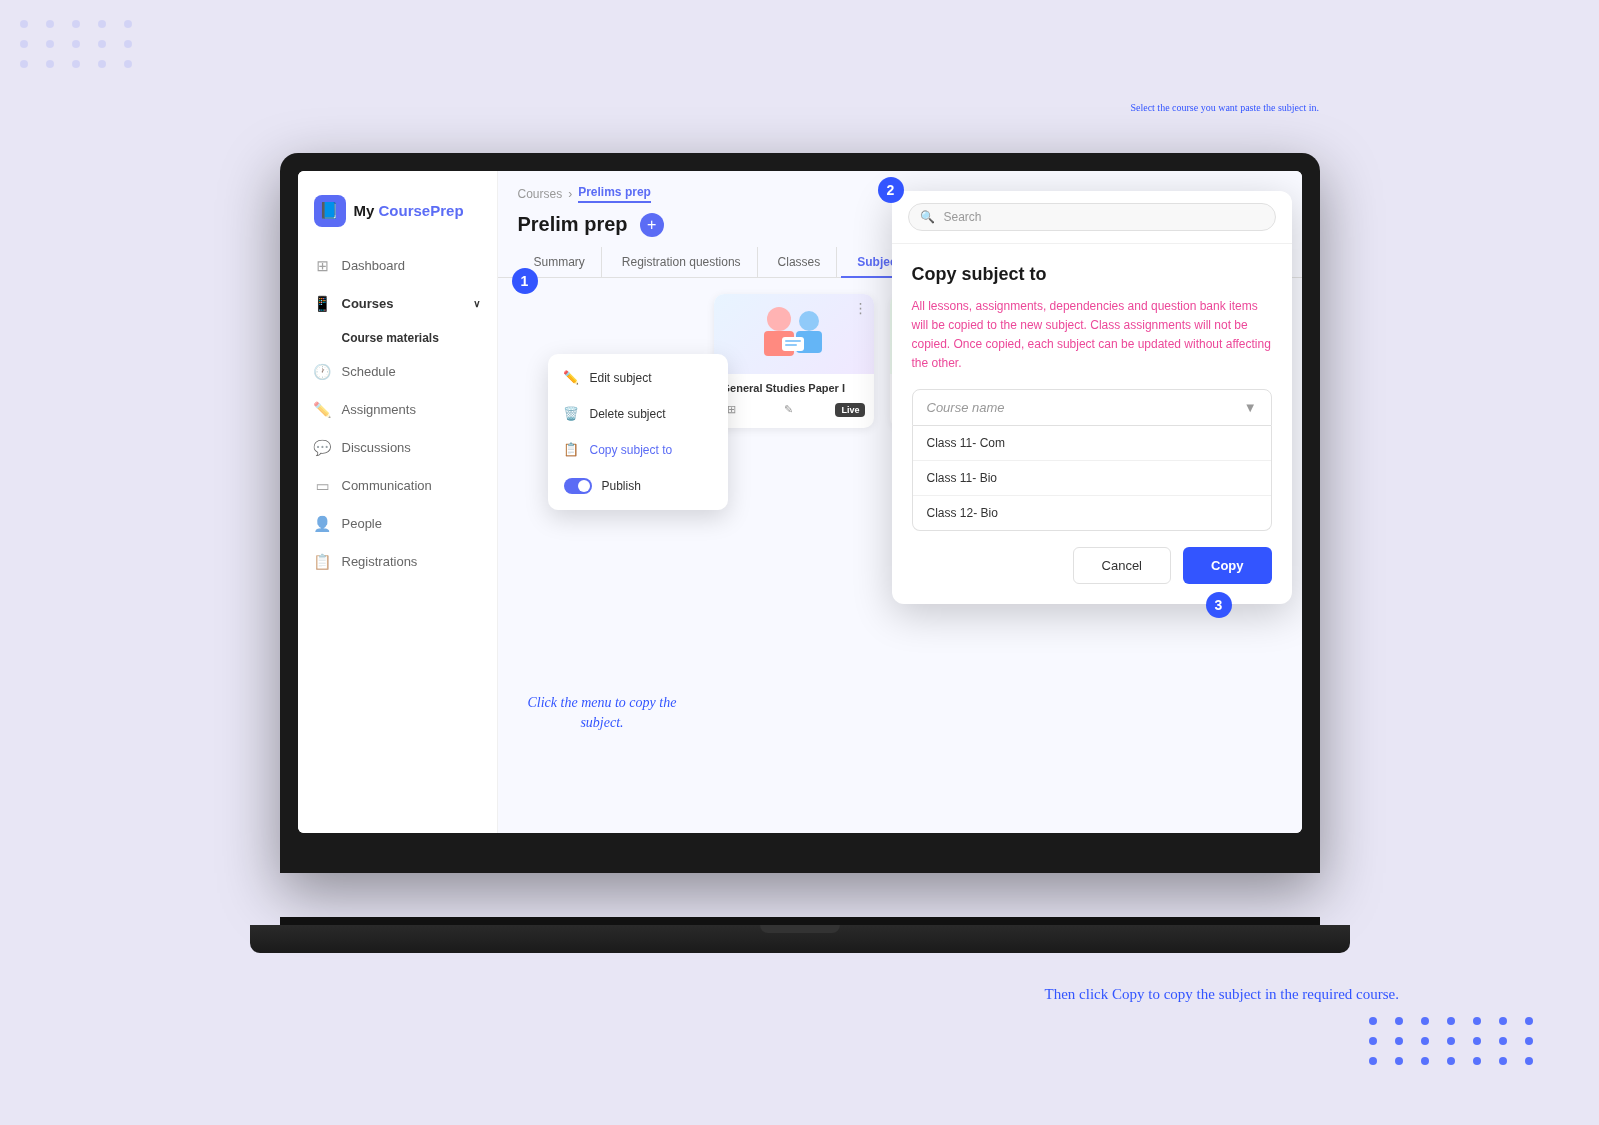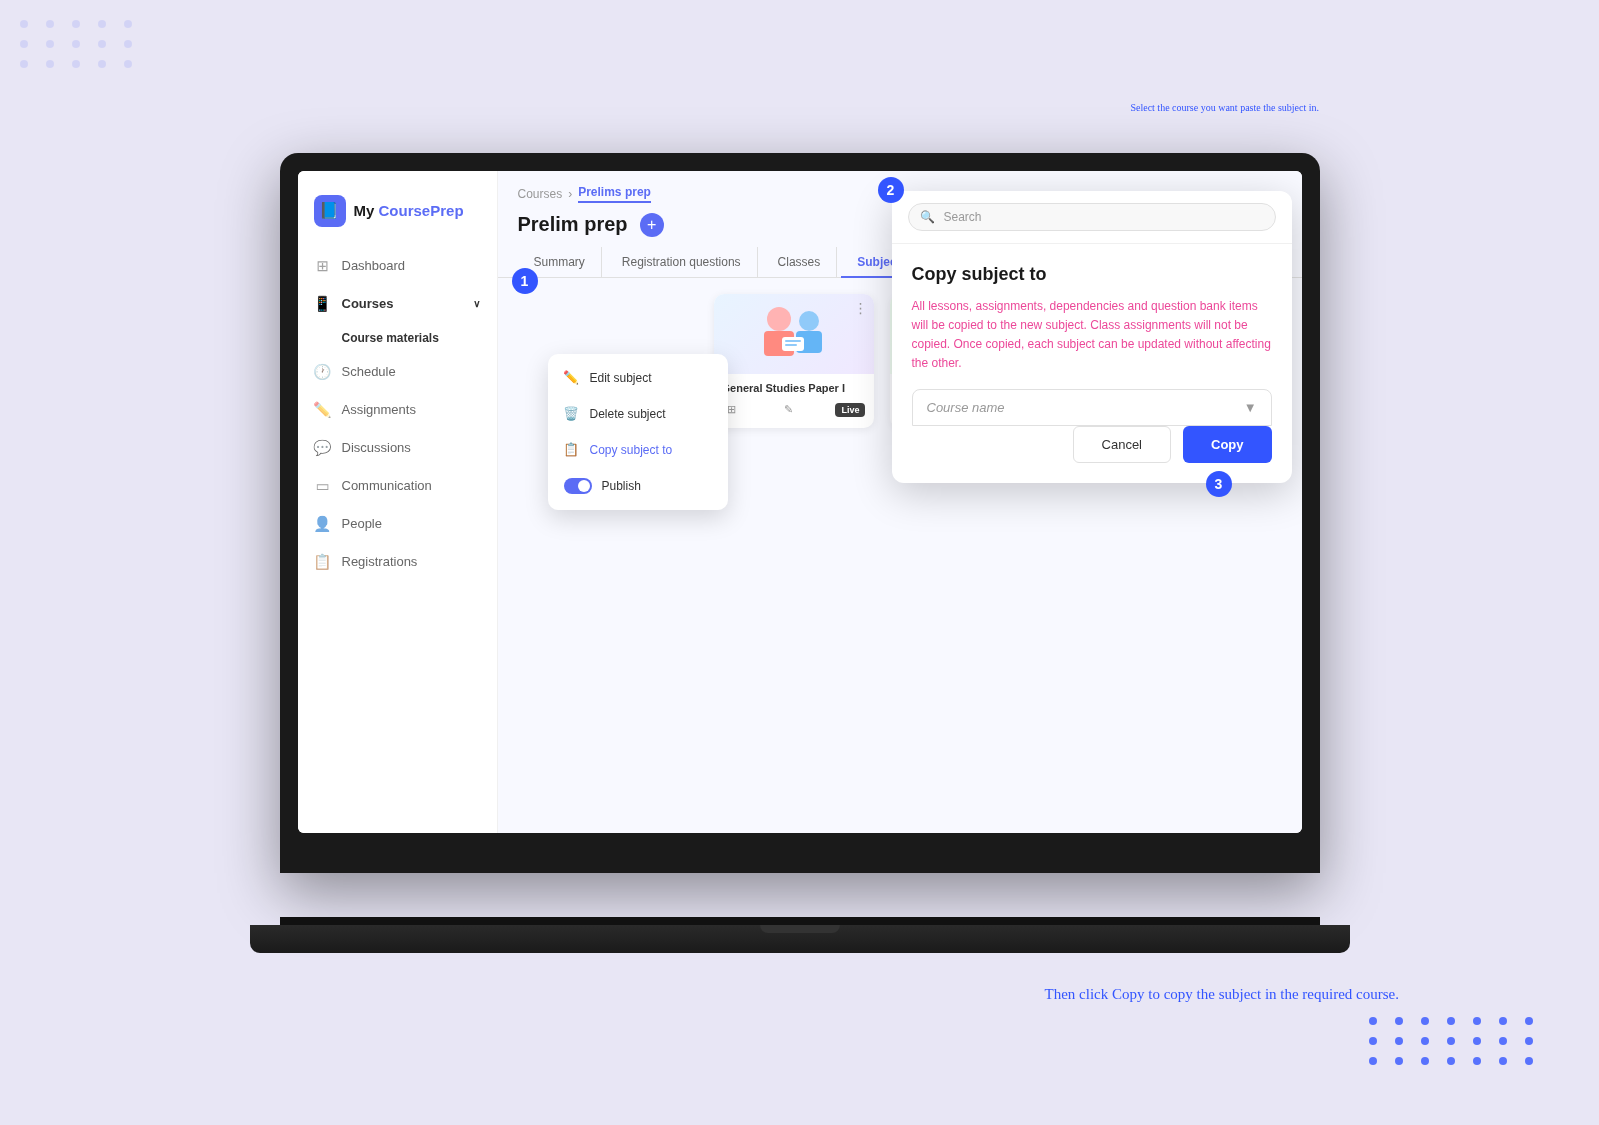--- a/index.html
+++ b/index.html
@@ -687,32 +687,41 @@
 
           <div class="modal-body">
             <div class="modal-title">Copy subject to</div>
             <div class="modal-desc">All lessons, assignments, dependencies and question bank items will be copied to the new subject.  Class assignments will not be copied. Once copied, each subject can be updated without affecting the other.</div>
 
             <div class="course-dropdown">
               <span>Course name</span>
               <span>▼</span>
             </div>
 
+            <div class="dropdown-options">
+              <div class="dropdown-option">Class 11- Com</div>
+              <div class="dropdown-option">Class 11- Bio</div>
+              <div class="dropdown-option">Class 12- Bio</div>
+            </div>
 
             <div class="modal-footer">
               <button class="btn-cancel">Cancel</button>
               <button class="btn-copy">Copy</button>
             </div>
 
             <div class="step-bubble" style="position:absolute;bottom:-14px;right:60px;z-index:40;">
               <span>3</span>
             </div>
           </div>
         </div>
 
+        <div class="annotation" style="position:absolute;bottom:100px;left:30px;font-size:14px;color:#3355ff;font-family:'Brush Script MT',cursive;white-space:pre-line;text-align:center;">
+          <span>Click the menu to copy the
+subject.</span>
+        </div>
 
       </div>
     </div>
   </div>
 
   <div class="laptop-hinge"></div>
   <div class="laptop-base"></div>
   <div class="laptop-notch"></div>
 </div>
 

